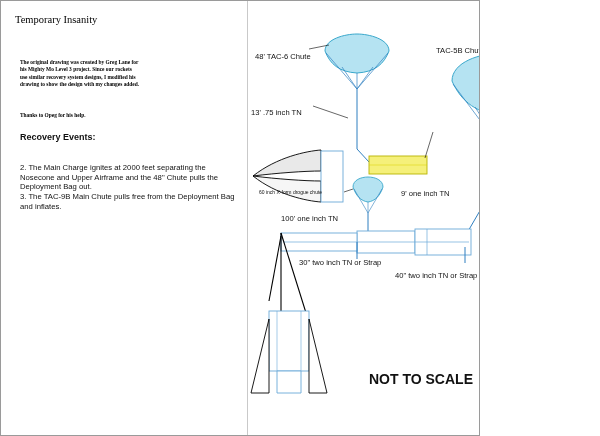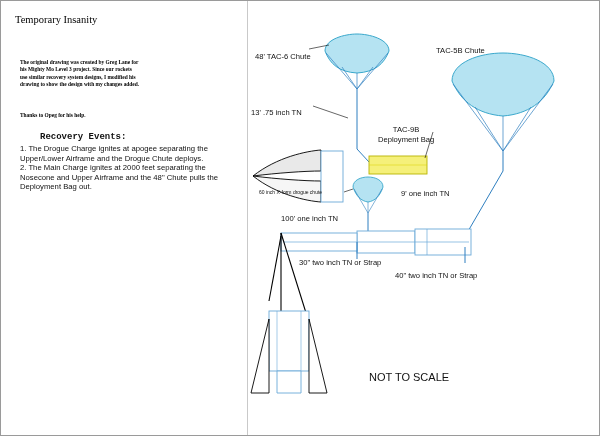--- a/index.html
+++ b/index.html
@@ -2,21 +2,21 @@
 <html><head>
 <meta charset="utf-8">
 <style>
   html, body {
     margin: 0;
     padding: 0;
     background: #ffffff;
   }
   #page {
     position: relative;
-    width: 600px;
+    width: 480px;
     height: 436px;
     background: #ffffff;
     border: 1px solid #9a9a9a;
     box-sizing: border-box;
     overflow: hidden;
     font-family: "Liberation Sans", sans-serif;
   }
   .abs { position: absolute; }
 
   
@@ -36,25 +36,24 @@
     font-weight: bold;
   }
   .thanks {
     font-family: "Liberation Serif", serif;
     font-size: 5.4px;
     color: #000;
     font-weight: bold;
     white-space: nowrap;
   }
   .evt-head {
-    font-family: Liberation Mono, monospace;
+    font-family: Liberation Sans, sans-serif;
     font-size: 9px;
     font-weight: bold;
     color: #111;
-    margin-left: 20px;
   }
   .evt-body {
     font-family: "Liberation Sans", sans-serif;
     font-size: 7.7px;
     color: #111;
     line-height: 9.6px;
     width: 222px;
   }
 
   
@@ -65,43 +64,43 @@
     white-space: nowrap;
   }
   .lbl-sm {
     font-family: "Liberation Sans", sans-serif;
     font-size: 5px;
     color: #111;
     white-space: nowrap;
   }
   .lbl-nts {
     font-family: "Liberation Sans", sans-serif;
-    font-size: 11px;
-    font-weight: normal;
+    font-size: 14px;
+    font-weight: bold;
     color: #111;
     white-space: nowrap;
   }
   .lbl-2 { line-height: 10px; text-align: center; }
 
   svg { display: block; }
 </style>
 </head>
 <body>
 
 <div id="page">
 
   <div class="abs title-line" style="left:14px; top:12px;">Temporary Insanity</div>
 
   <div class="abs smallnote" style="left:19px; top:58px;">The original drawing was created by Greg Lane for his Mighty Mo Level 3 project. Since our rockets use similar recovery system designs, I modified his drawing to show the design with my changes added.</div>
 
   <div class="abs thanks" style="left:19px; top:111px;">Thanks to Opeg for his help.</div>
 
   <div class="abs evt-head" style="left:19px; top:131px;">Recovery Events:</div>
-  <div class="abs evt-body" style="left:19px; top:143px;">1. The Drogue Charge ignites at apogee separating the Upper/Lower Airframe and the Drogue Chute deploys.</div>
   <div class="abs evt-body" style="left:19px; top:162px;">2. The Main Charge ignites at 2000 feet separating the Nosecone and Upper Airframe and the 48" Chute pulls the Deployment Bag out.</div>
+  <div class="abs evt-body" style="left:19px; top:191px;">3. The TAC-9B Main Chute pulls free from the Deployment Bag and inflates.</div>
 
   <div class="abs" style="left:246px; top:0px; width:1px; height:436px; background:#c9c9c9;"></div>
 
   <div class="abs" style="left:246px; top:0px; width:353px; height:435px;">
 
     <svg width="353" height="435" viewBox="0 0 353 435">
 
       <g>
         <path d="M78,50 C78,38 98,33 110,33 C122,33 142,38 142,50 C137,63 128,71 110,72 C92,71 83,63 78,50 Z" fill="#b5e3f2" stroke="#3aa8cc" stroke-width="1"></path>
       </g>
@@ -204,24 +203,20 @@
       </g>
 
     </svg>
 
     <div class="abs lbl" style="left:8px; top:51px;">48' TAC-6 Chute</div>
 
     <div class="abs lbl" style="left:189px; top:45px;">TAC-5B Chute</div>
 
     <div class="abs lbl" style="left:4px; top:107px;">13' .75 inch TN</div>
 
-    <div class="abs lbl lbl-2" style="left:131px; top:124px;">
-      <div>TAC-9B</div>
-      <div>Deployment Bag</div>
-    </div>
 
     <div class="abs lbl-sm" style="left:12px; top:188px;">60 inch X-form drogue chute</div>
 
     <div class="abs lbl" style="left:154px; top:188px;">9' one inch TN</div>
 
     <div class="abs lbl" style="left:6px; top:213px;margin-left:28px;">100' one inch TN</div>
 
     <div class="abs lbl" style="left:52px; top:257px;">30" two inch TN or Strap</div>
 
     <div class="abs lbl" style="left:148px; top:270px;">40" two inch TN or Strap</div>

